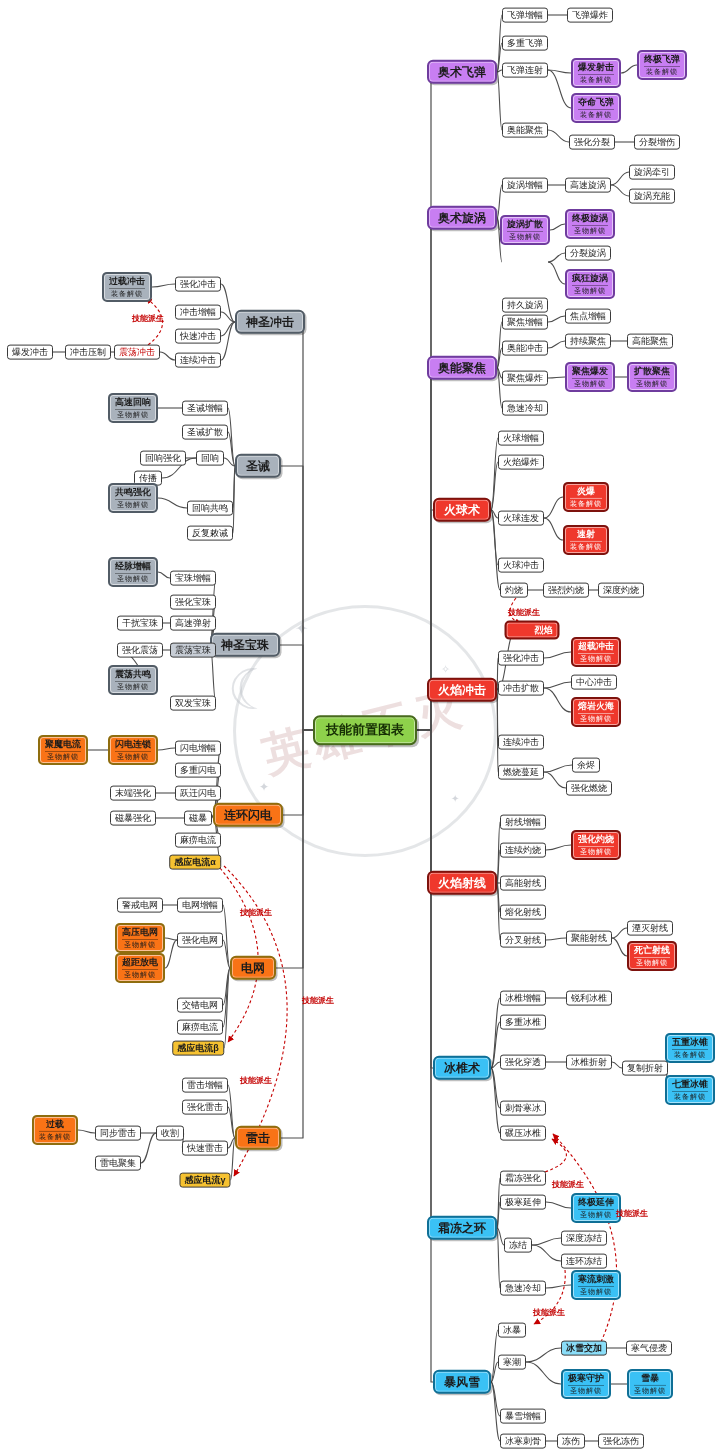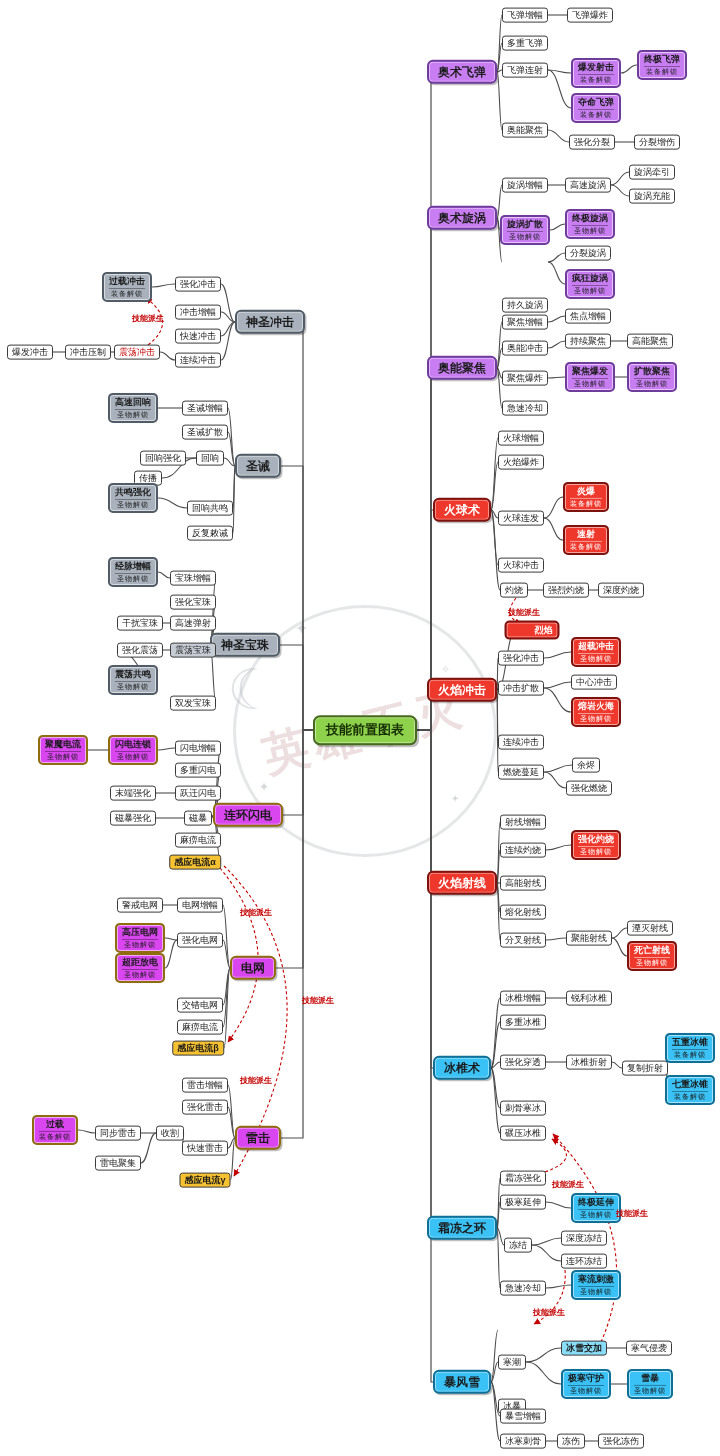--- a/index.html
+++ b/index.html
@@ -23,21 +23,21 @@
         padding:3px 9px;z-index:2;
         box-shadow:1.5px 1.5px 0 rgba(0,0,0,.25), inset 0 0 0 1px rgba(255,255,255,.45);}
   .root{font-weight:bold;font-size:13px;background:#8ed14b;border:2.5px solid #47691d;
         border-radius:7px;padding:5px 11px;color:#173005;
         box-shadow:2px 2px 0 rgba(0,0,0,.25), inset 0 0 0 1px rgba(255,255,255,.5);}
   .c-gray{background:#a9b2bc;border-color:#525c66;}
   .c-purple{background:#c87ef2;border-color:#6f3c9e;}
   .c-red{background:#ef382c;border-color:#7e120d;color:#fff;}
   .c-red .badge{border-top-color:rgba(255,255,255,.5);}
   .c-blue{background:#3ac1f5;border-color:#0f6f96;}
-  .c-yellow{background:#d946ef;border-color:#8f6d0e;}
+  .c-yellow{background:#f97316;border-color:#8f6d0e;}
   .fill-gray{background:#c7cdd5;}
   .fill-yellow{background:#f6c231;font-weight:bold;}
   .fill-blue{background:#8addf8;font-weight:bold;}
   .red-text{color:#c40000;}
 
   .derive-label{position:absolute;transform:translate(-50%,-50%);color:#c40000;
         font-size:8px;font-weight:bold;z-index:4;white-space:nowrap;}
 
   .watermark{position:absolute;left:233px;top:605px;width:264px;height:252px;
         z-index:0;pointer-events:none;}
@@ -365,21 +365,21 @@
     <div class="node branch c-blue" style="left: 462px; top: 1228px;"><span>霜冻之环</span></div>
     <div class="node " style="left: 523px; top: 1178px;"><span>霜冻强化</span></div>
     <div class="node " style="left: 523px; top: 1202px;"><span>极寒延伸</span></div>
     <div class="node special c-blue" style="left: 596px; top: 1208px;"><span>终极延伸</span><span class="badge">圣物解锁</span></div>
     <div class="node " style="left: 518px; top: 1245px;"><span>冻结</span></div>
     <div class="node " style="left: 584px; top: 1238px;"><span>深度冻结</span></div>
     <div class="node " style="left: 584px; top: 1261px;"><span>连环冻结</span></div>
     <div class="node " style="left: 523px; top: 1288px;"><span>急速冷却</span></div>
     <div class="node special c-blue" style="left: 596px; top: 1285px;"><span>寒流刺激</span><span class="badge">圣物解锁</span></div>
     <div class="node branch c-blue" style="left: 462px; top: 1382px;"><span>暴风雪</span></div>
-    <div class="node " style="left: 512px; top: 1406px;"><span>冰暴</span></div>
+    <div class="node " style="left: 512px; top: 1330px;"><span>冰暴</span></div>
     <div class="node " style="left: 512px; top: 1362px;"><span>寒潮</span></div>
     <div class="node fill-blue" style="left: 584px; top: 1348px;"><span>冰雪交加</span></div>
     <div class="node " style="left: 649px; top: 1348px;"><span>寒气侵袭</span></div>
     <div class="node special c-blue" style="left: 586px; top: 1384px;"><span>极寒守护</span><span class="badge">圣物解锁</span></div>
     <div class="node special c-blue" style="left: 650px; top: 1384px;"><span>雪暴</span><span class="badge">圣物解锁</span></div>
     <div class="node " style="left: 523px; top: 1416px;"><span>暴雪增幅</span></div>
     <div class="node " style="left: 523px; top: 1441px;"><span>冰寒刺骨</span></div>
     <div class="node " style="left: 571px; top: 1441px;"><span>冻伤</span></div>
     <div class="node " style="left: 621px; top: 1441px;"><span>强化冻伤</span></div>
     <div class="derive-label" style="left: 148px; top: 318px;">技能派生</div>

